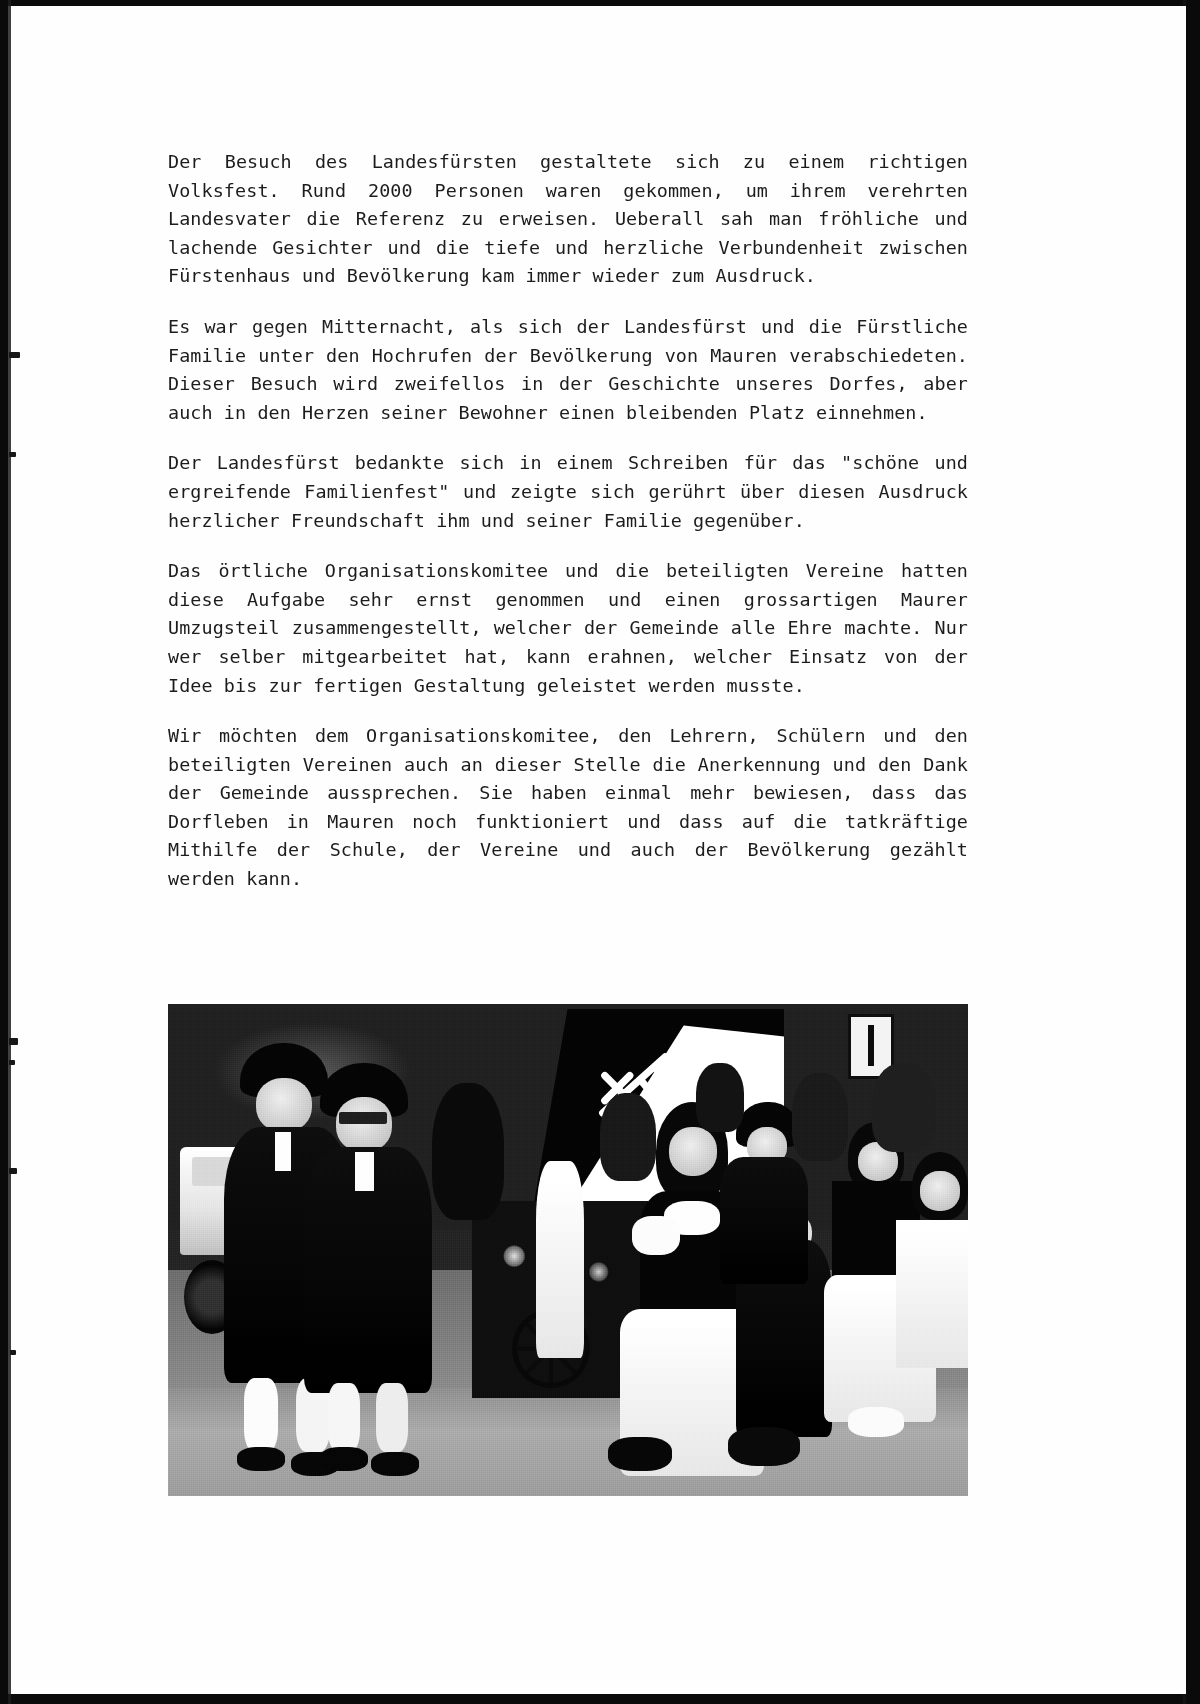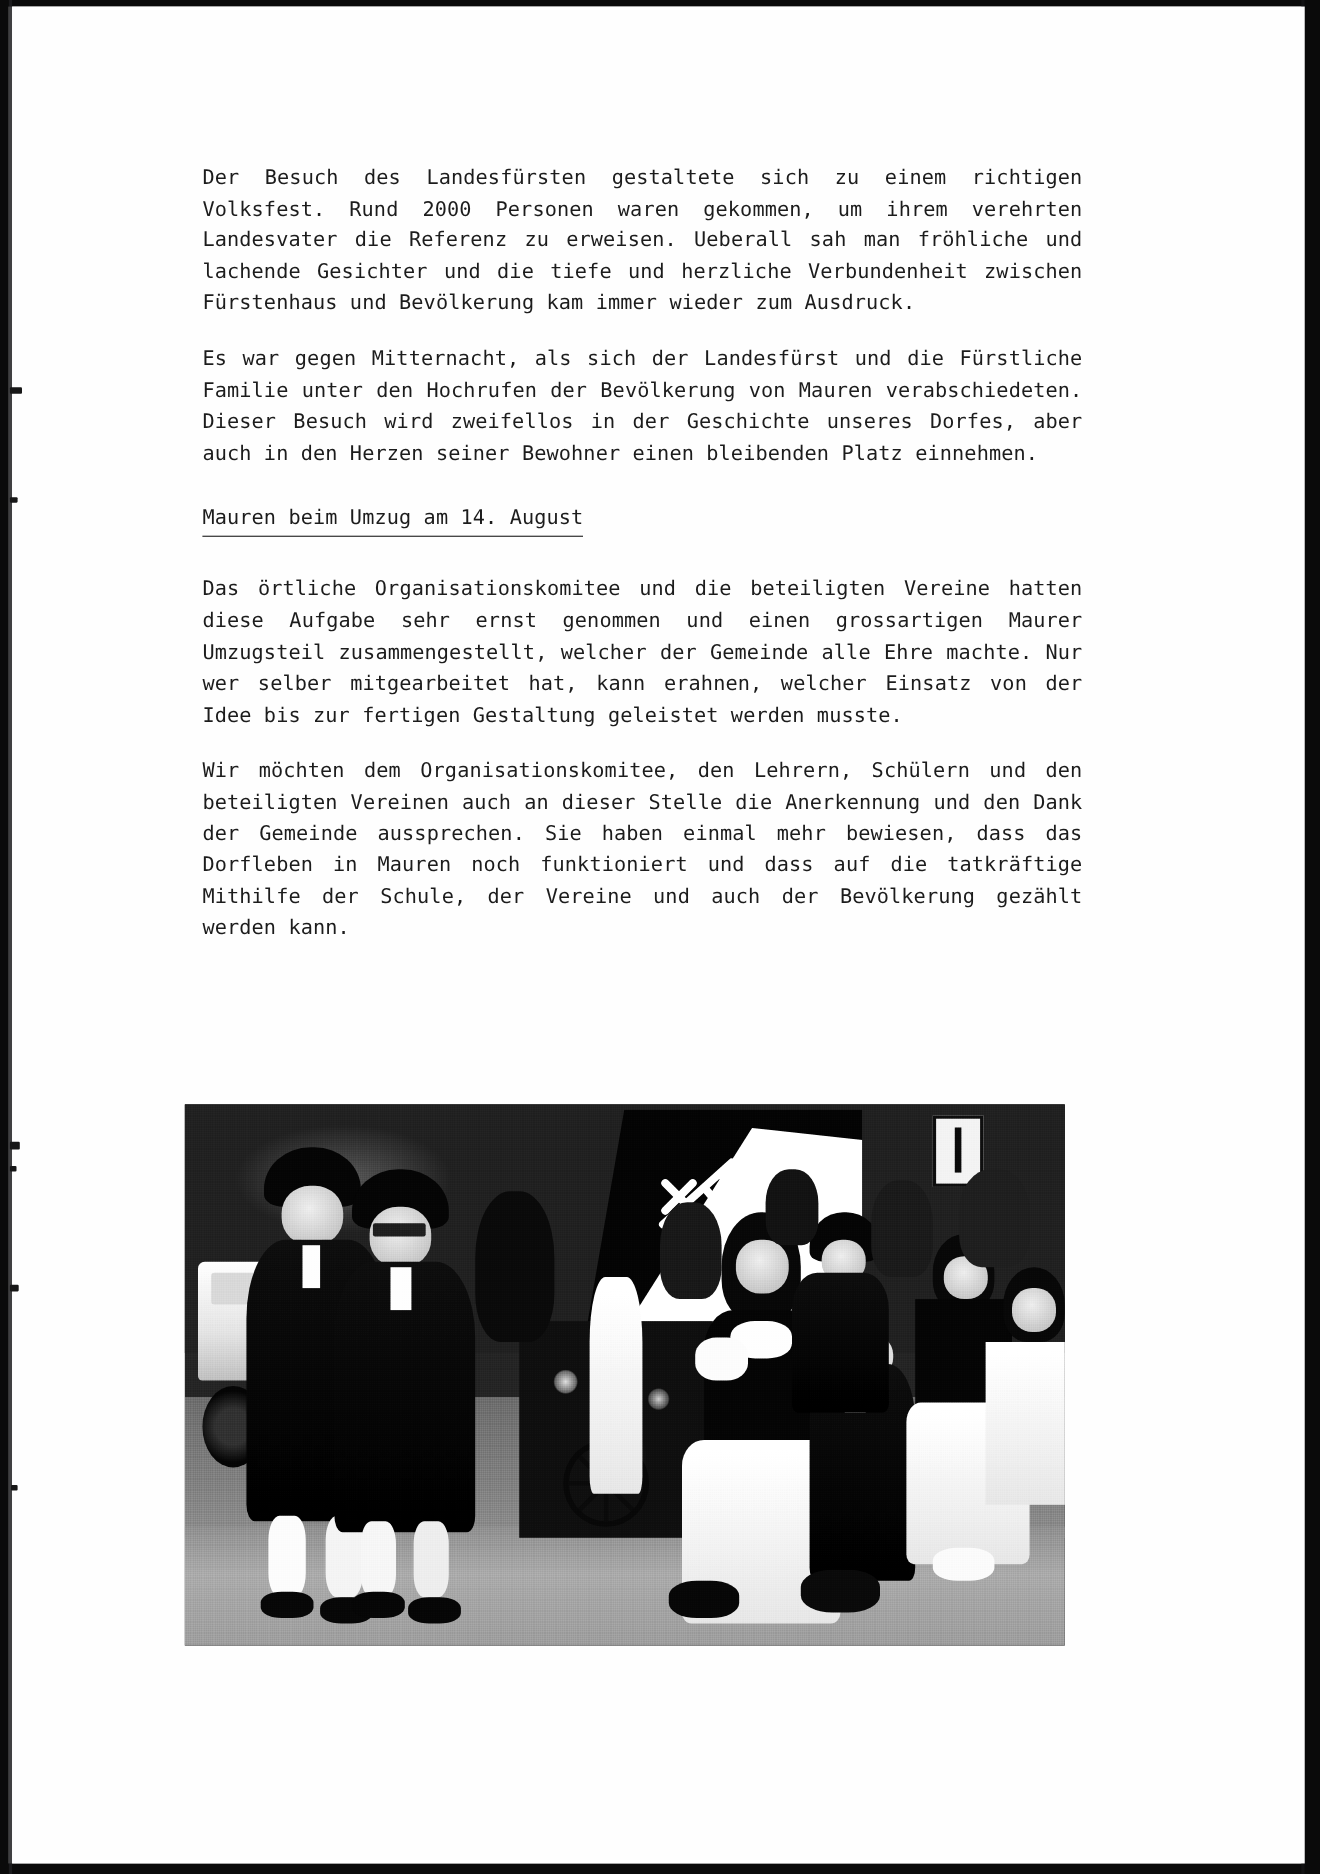--- a/index.html
+++ b/index.html
@@ -42,21 +42,21 @@
     position: absolute;
     left: 11px;
     top: 6px;
     width: 1175px;
     height: 1688px;
     background: #fefefe;
   }
 
   .content {
     position: absolute;
-    left: 184px;
+    left: 168px;
     top: 148px;
     width: 800px;
   }
 
   p.body-text {
     margin: 0 0 22px 0;
     font-size: 18.4px;
     line-height: 28.6px;
     color: #1c1c1c;
     text-align: justify;
@@ -241,24 +241,22 @@
   <div class="speck" style="left:9px; top:1060px; width:6px; height:5px;"></div>
   <div class="speck" style="left:9px; top:1168px; width:8px; height:6px;"></div>
   <div class="speck" style="left:10px; top:1350px; width:6px; height:5px;"></div>
 
   <div class="content">
 
     <p class="body-text">Der Besuch des Landesfürsten gestaltete sich zu einem richtigen Volksfest. Rund 2000 Personen waren gekommen, um ihrem verehrten Landesvater die Referenz zu erweisen. Ueberall sah man fröhliche und lachende Gesichter und die tiefe und herzliche Verbundenheit zwischen Fürstenhaus und Bevölkerung kam immer wieder zum Ausdruck.</p>
 
     <p class="body-text">Es war gegen Mitternacht, als sich der Landesfürst und die Fürstliche Familie unter den Hochrufen der Bevölkerung von Mauren verabschiedeten. Dieser Besuch wird zweifellos in der Geschichte unseres Dorfes, aber auch in den Herzen seiner Bewohner einen bleibenden Platz einnehmen.</p>
 
-
-    <div class="heading-wrap">
-      <h2 class="section-heading">Mauren beim Umzug am 14. August</h2>
-    </div>
+    <p class="body-text">Der Landesfürst bedankte sich in einem Schreiben für das "schöne und ergreifende Familienfest" und zeigte sich gerührt über diesen Ausdruck herzlicher Freundschaft ihm und seiner Familie gegenüber.</p>
+
 
 
     <p class="body-text">Das örtliche Organisationskomitee und die beteiligten Vereine hatten diese Aufgabe sehr ernst genommen und einen grossartigen Maurer Umzugsteil zusammengestellt, welcher der Gemeinde alle Ehre machte. Nur wer selber mitgearbeitet hat, kann erahnen, welcher Einsatz von der Idee bis zur fertigen Gestaltung geleistet werden musste.</p>
 
     <p class="body-text">Wir möchten dem Organisationskomitee, den Lehrern, Schülern und den beteiligten Vereinen auch an dieser Stelle die Anerkennung und den Dank der Gemeinde aussprechen. Sie haben einmal mehr bewiesen, dass das Dorfleben in Mauren noch funktioniert und dass auf die tatkräftige Mithilfe der Schule, der Vereine und auch der Bevölkerung gezählt werden kann.</p>
 
   </div>
 
   <figure class="photo-figure" style="margin:0;">
     <div class="photo">

